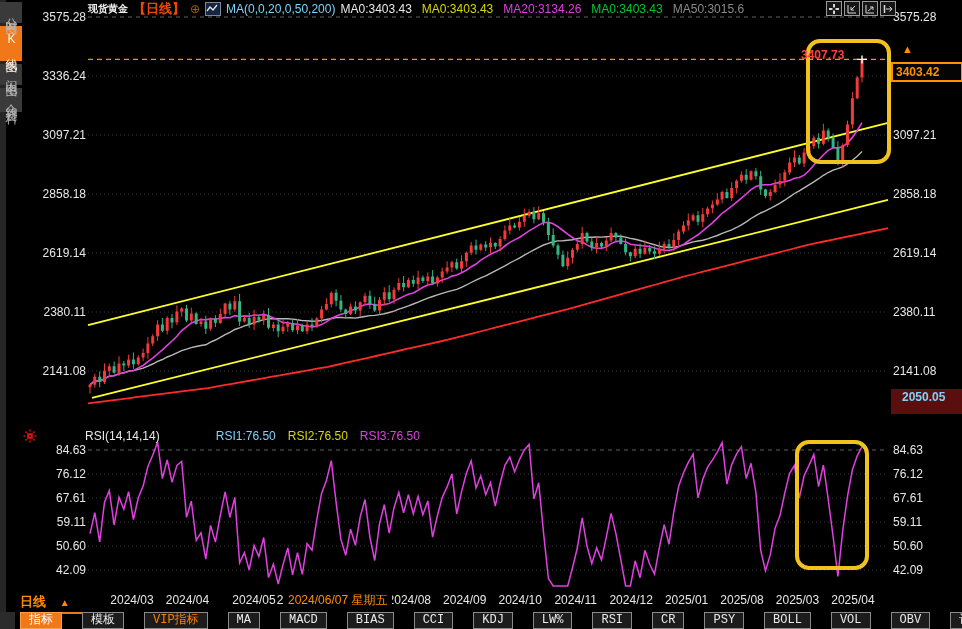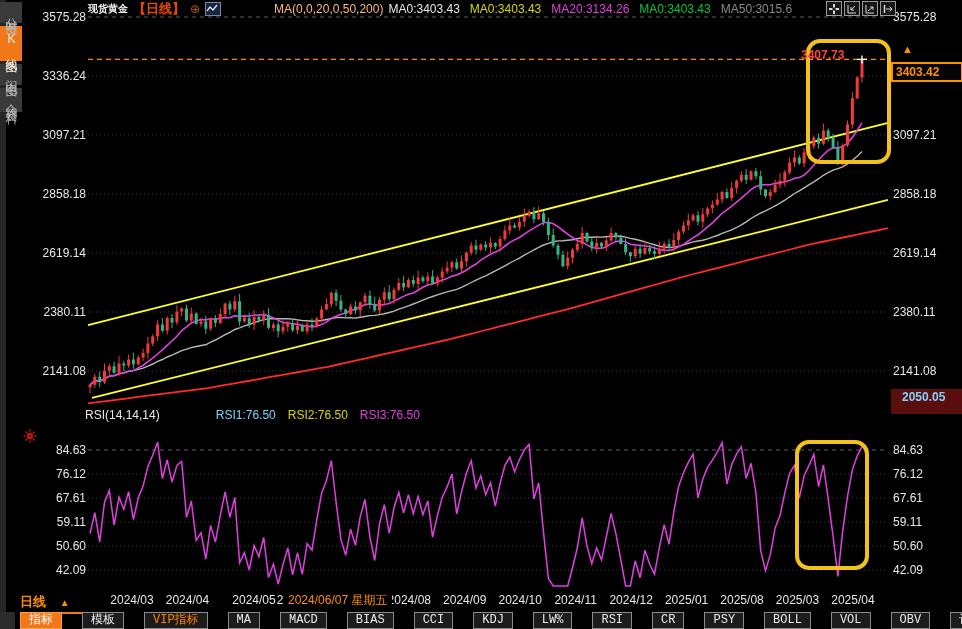--- a/index.html
+++ b/index.html
@@ -13,37 +13,37 @@
     writing-mode:vertical-rl;text-orientation:upright;display:flex;align-items:center;justify-content:center;
     font-size:12px;letter-spacing:3px;padding:6px 0;cursor:pointer;}
   .side-tab.active{background:#f07818;color:#fff3e6;}
   
   #header{position:absolute;left:88px;top:1px;height:15px;z-index:6;display:flex;align-items:center;gap:5px;
     font-size:12px;white-space:nowrap;}
   .sym{color:#efefef;font-weight:bold;font-size:10px;}
   .period{color:#f04800;font-weight:bold;font-size:13px;text-align:center;}
   .plus-ico{color:#b05a00;font-size:12px;cursor:pointer;}
   .chart-ico{width:14px;height:12px;background:#17263f;border:1px solid #7b87a0;display:inline-block;cursor:pointer;}
-  .ma-set{color:#fdba74;margin-left:48px;}
+  .ma-set{color:#7dd3fc;}
   #ma-values{display:flex;gap:10px;}
   #top-icons{position:absolute;left:826px;top:1px;display:flex;gap:2px;z-index:7;}
   .t-ico{width:14px;height:13px;border:1px solid #9a9a9a;background:#161616;display:flex;align-items:center;justify-content:center;cursor:pointer;}
   
   .ylab{position:absolute;width:56px;text-align:right;font-size:12px;color:#e8e8e8;transform:translateY(-50%);z-index:2;}
   .ylab.right{text-align:left;}
   .xlab{position:absolute;top:593px;font-size:12px;color:#e8e8e8;transform:translateX(-50%);z-index:2;white-space:nowrap;}
   
   .high-label{position:absolute;left:801px;top:48px;color:#ff4040;font-weight:bold;font-size:12px;z-index:4;}
   .price-badge{position:absolute;left:891px;top:62px;width:62px;height:16px;border:2px solid #ff9000;background:#050505;
     color:#ff9000;font-size:12px;font-weight:bold;text-align:left;padding:0 3px;line-height:16px;z-index:5;}
   .badge-arrow{position:absolute;left:902px;top:43px;color:#ff9000;font-size:11px;z-index:5;}
   .low-badge{position:absolute;left:891px;top:389px;width:62px;height:25px;background:#5a0e0e;color:#7dd3fc;
     font-size:12px;font-weight:bold;padding:0 11px;line-height:17px;z-index:5;}
   
-  #rsi-header{position:absolute;left:85px;top:408px;display:flex;gap:12px;font-size:12px;z-index:4;white-space:nowrap;}
+  #rsi-header{position:absolute;left:85px;top:429px;display:flex;gap:12px;font-size:12px;z-index:4;white-space:nowrap;}
   .sun-ico{position:absolute;left:23px;top:429px;width:14px;height:14px;z-index:4;}
   
   .date-tooltip{position:absolute;left:283px;top:592px;height:17px;background:#000;color:#ff9000;font-size:12px;
     line-height:17px;padding:0 5px;z-index:4;white-space:nowrap;}
   .timeframe{position:absolute;left:20px;top:593px;width:64px;color:#ff8c00;font-size:13px;font-weight:bold;
     border-bottom:2px solid #f07818;padding-bottom:1px;cursor:pointer;z-index:4;}
   .watermark{position:absolute;right:2px;top:570px;font-size:36px;color:#b7bcc8;letter-spacing:2px;z-index:1;
     font-family:"DejaVu Sans",sans-serif;}
   
   #toolbar{position:absolute;left:20px;top:612px;height:17px;display:flex;gap:20px;z-index:5;}

